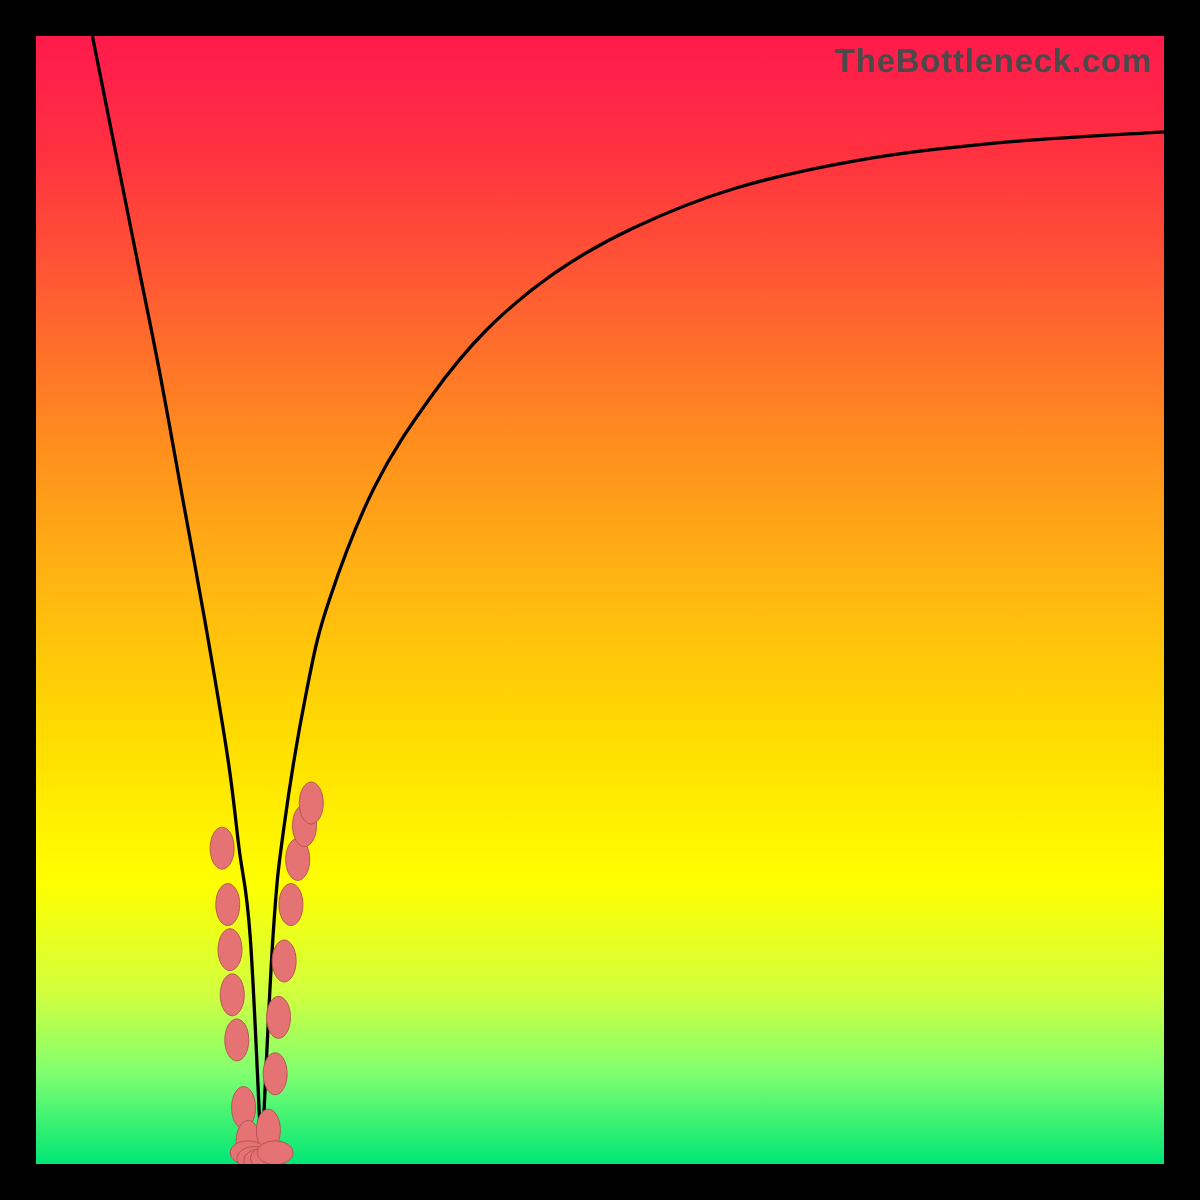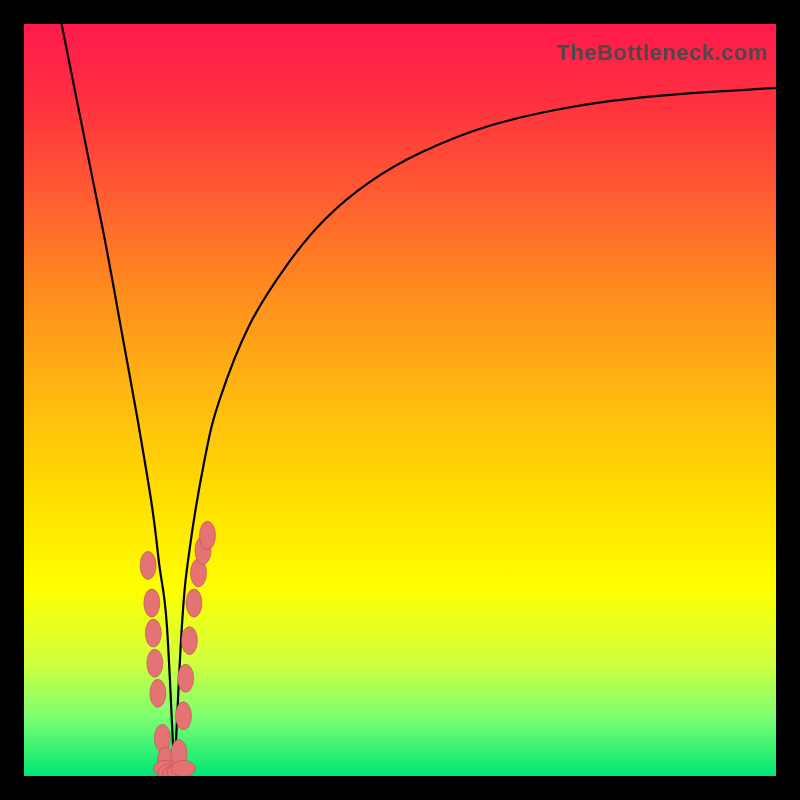--- a/index.html
+++ b/index.html
@@ -20,21 +20,20 @@
       #d0ff40 85%,
       #7fff70 92%,
       #00e676 100%);
   }
   .watermark {
     position: absolute;
     top: 4px; right: 8px;
     color: #4a4a4a;
     font: 600 22px Arial, Helvetica, sans-serif;
     letter-spacing: 0.5px;
-    margin-top: 12px;
   }
   svg.overlay { position: absolute; left: 0; top: 0; width: 752px; height: 752px; }
 </style>
 </head>
 <body>
 
 <div class="frame">
   <div class="plot">
     <div class="watermark">TheBottleneck.com</div>
     <svg class="overlay" viewBox="0 0 752 752" preserveAspectRatio="none">

